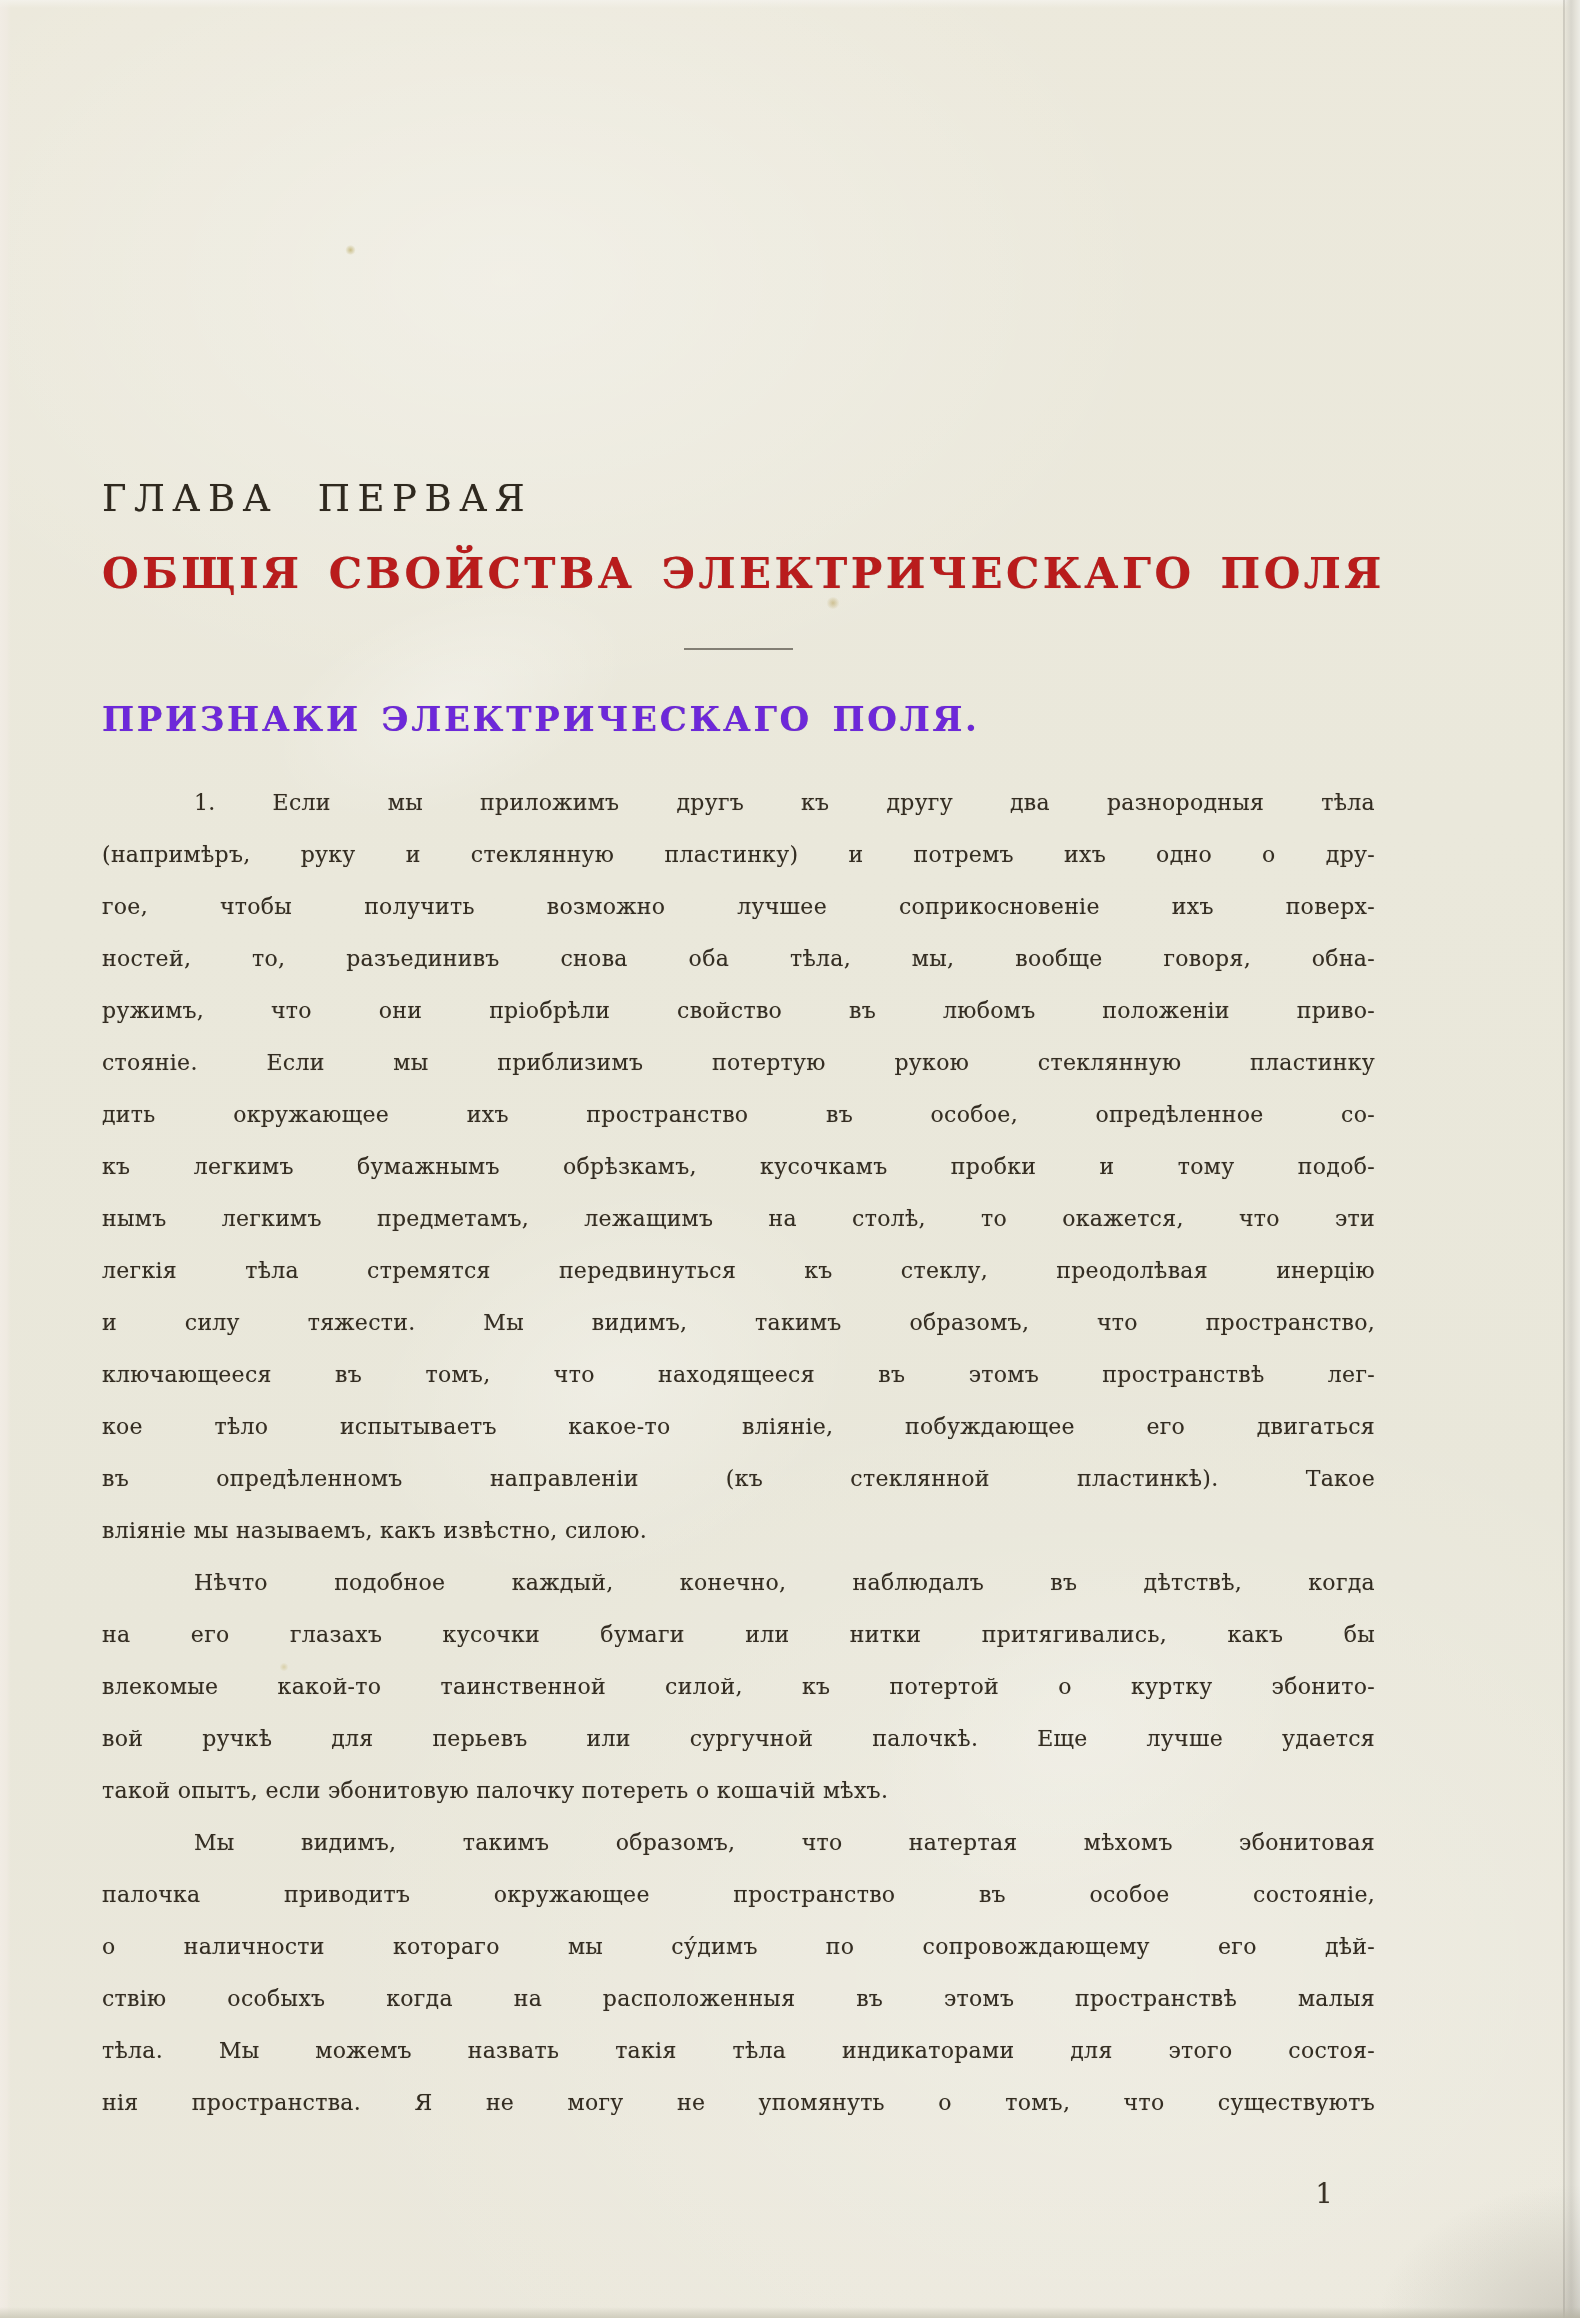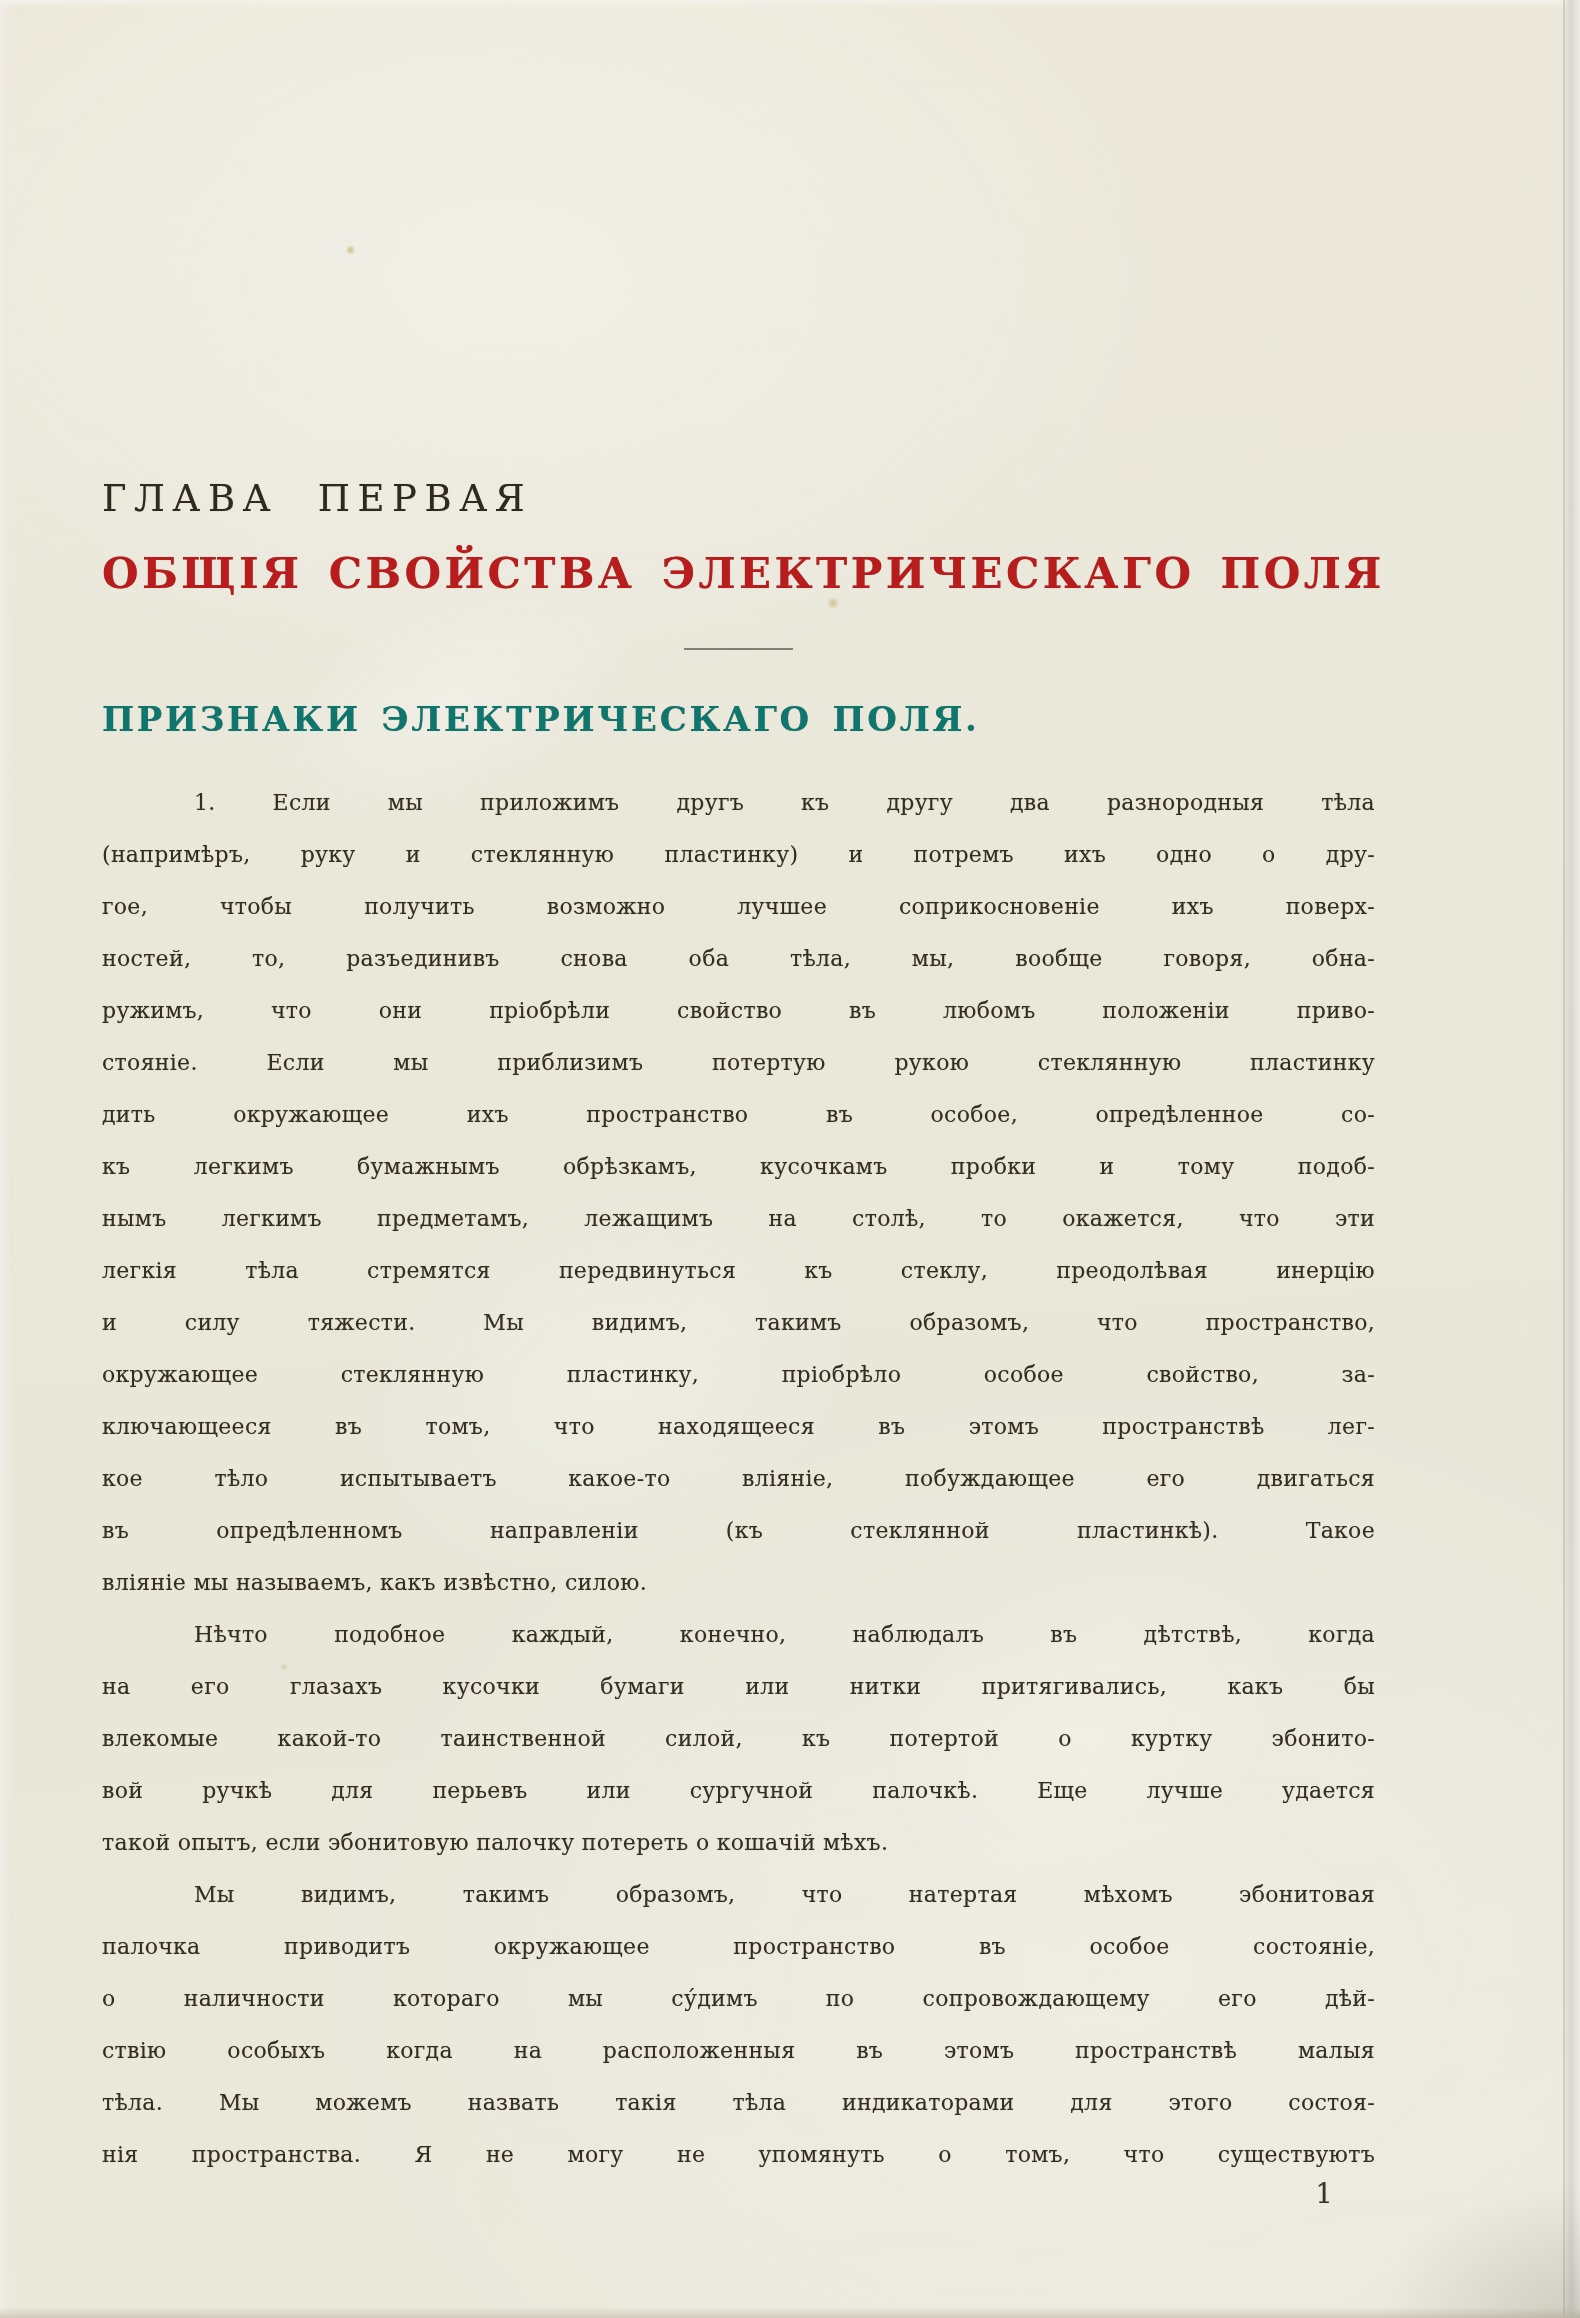--- a/index.html
+++ b/index.html
@@ -49,21 +49,21 @@
   .stain3 { left:279px;  top:1663px; width:9.5px; height:8.2px;
             background:radial-gradient(circle, rgba(190,170,90,0.40), rgba(190,170,90,0) 70%); }
 
   .heading { position:absolute; left:102px; width:1273px; text-align:left; white-space:nowrap; }
   .h-chapter { top:477px;  font-size:37px; font-weight:400; letter-spacing:7.5px; word-spacing:20.4px; color:#2f291f;
                text-shadow:0 0 0.7px rgba(47,41,31,0.45); }
   .h-title   { top:549px;  font-size:42px; font-weight:700; letter-spacing:3.4px;  word-spacing:8.2px; color:#b91c1c;
                text-shadow:0 0 0.7px rgba(37,31,22,0.40); }
   .h-rule    { position:absolute; left:684px; top:648px; width:109px; height:2px;
                background:#5f5b52; opacity:0.75; }
-  .h-section { top:699px; font-size:34px; font-weight:700; letter-spacing:2.7px;  word-spacing:6.1px;  color:#0f766e;
+  .h-section { top:699px; font-size:34px; font-weight:700; letter-spacing:2.7px;  word-spacing:6.1px;  color:#6d28d9;
                text-shadow:0 0 0.7px rgba(37,31,22,0.40); }
 
   .bodytext {
     position:absolute; left:102px; top:777px; width:1273px;
     font-size:22px; color:#342d22; letter-spacing:0.3px;
     text-shadow:0 0 0.7px rgba(52,45,34,0.35);
   }
   .line { height:52px; line-height:52px; text-align:justify; text-align-last:justify; white-space:normal; }
   .line.indent { padding-left:92px; }
   .line.end { text-align-last:left; }
@@ -92,21 +92,20 @@
   <div class="line">(напримѣръ, руку и стеклянную пластинку) и потремъ ихъ одно о дру-</div>
   <div class="line">гое, чтобы получить возможно лучшее соприкосновеніе ихъ поверх-</div>
   <div class="line">ностей, то, разъединивъ снова оба тѣла, мы, вообще говоря, обна-</div>
   <div class="line">ружимъ, что они пріобрѣли свойство въ любомъ положеніи приво-</div>
   <div class="line">стояніе. Если мы приблизимъ потертую рукою стеклянную пластинку</div>
   <div class="line">дить окружающее ихъ пространство въ особое, опредѣленное со-</div>
   <div class="line">къ легкимъ бумажнымъ обрѣзкамъ, кусочкамъ пробки и тому подоб-</div>
   <div class="line">нымъ легкимъ предметамъ, лежащимъ на столѣ, то окажется, что эти</div>
   <div class="line">легкія тѣла стремятся передвинуться къ стеклу, преодолѣвая инерцію</div>
   <div class="line">и силу тяжести. Мы видимъ, такимъ образомъ, что пространство,</div>
-  <div class="line">окружающее стеклянную пластинку, пріобрѣло особое свойство, за-</div>
   <div class="line">ключающееся въ томъ, что находящееся въ этомъ пространствѣ лег-</div>
   <div class="line">кое тѣло испытываетъ какое-то вліяніе, побуждающее его двигаться</div>
   <div class="line">въ опредѣленномъ направленіи (къ стеклянной пластинкѣ). Такое</div>
   <div class="line end">вліяніе мы называемъ, какъ извѣстно, силою.</div>
   <div class="line indent">Нѣчто подобное каждый, конечно, наблюдалъ въ дѣтствѣ, когда</div>
   <div class="line">на его глазахъ кусочки бумаги или нитки притягивались, какъ бы</div>
   <div class="line">влекомые какой-то таинственной силой, къ потертой о куртку эбонито-</div>
   <div class="line">вой ручкѣ для перьевъ или сургучной палочкѣ. Еще лучше удается</div>
   <div class="line end">такой опытъ, если эбонитовую палочку потереть о кошачій мѣхъ.</div>
   <div class="line indent">Мы видимъ, такимъ образомъ, что натертая мѣхомъ эбонитовая</div>

